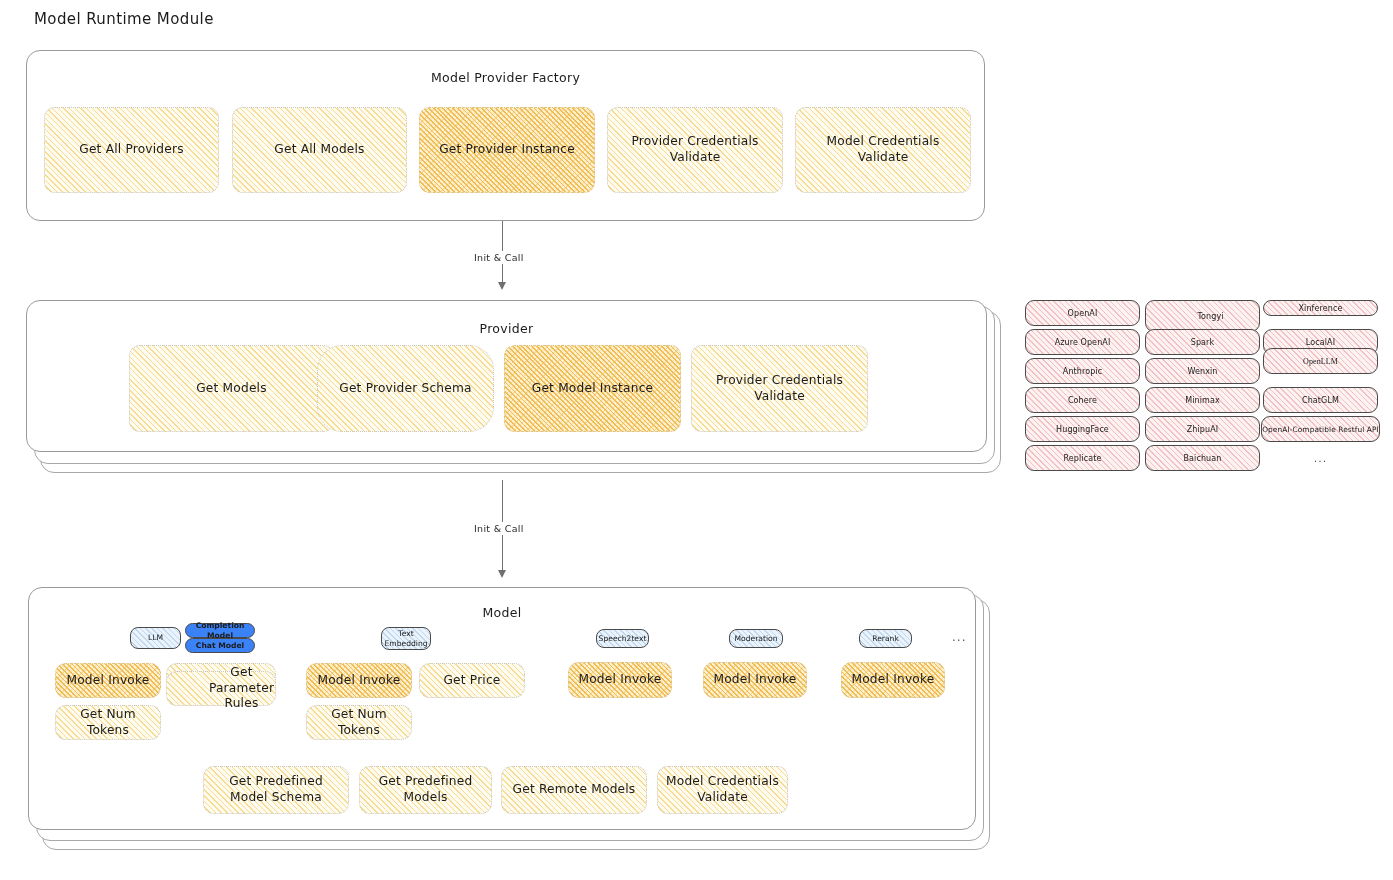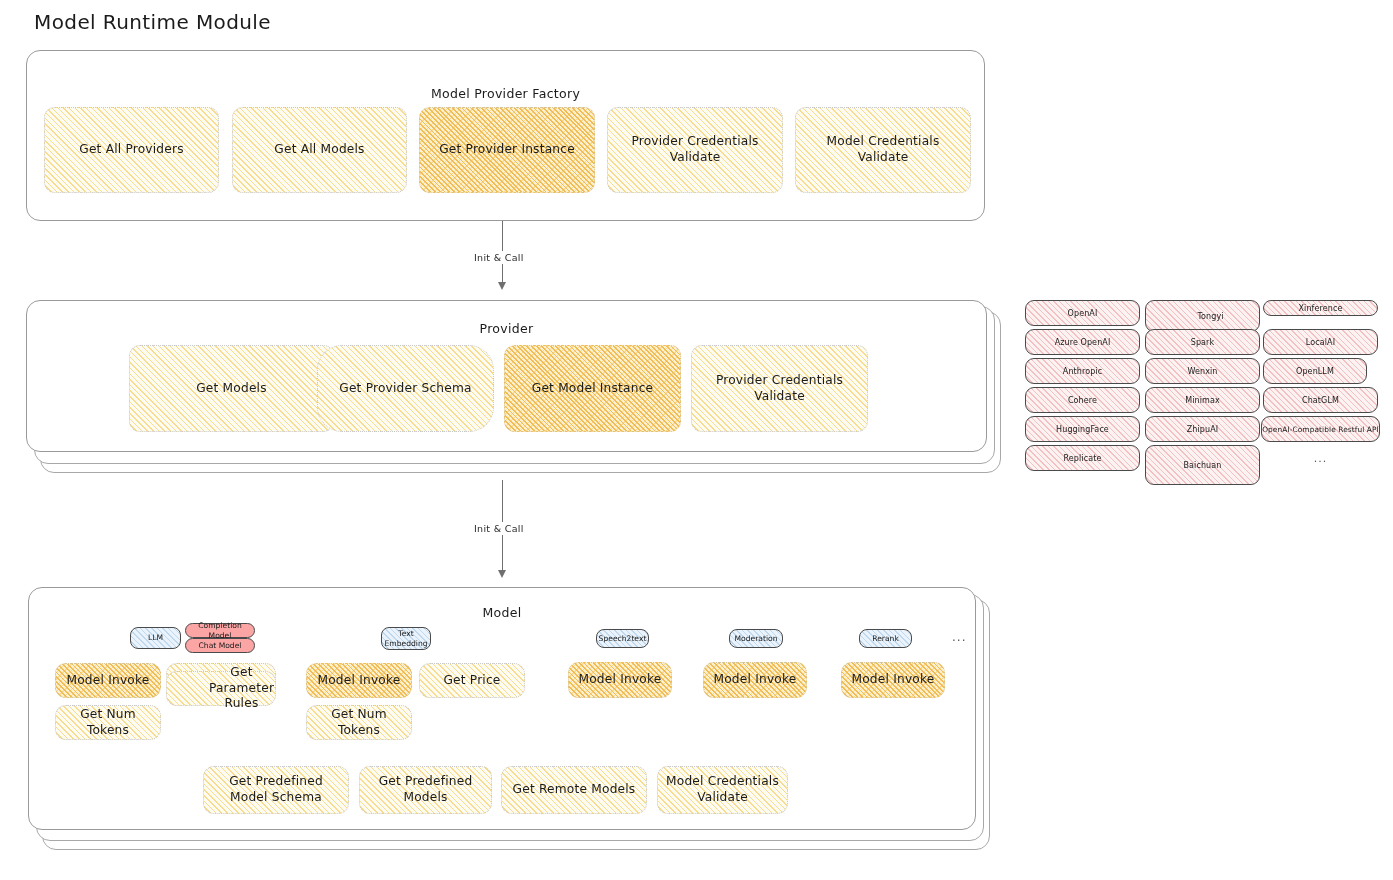--- a/index.html
+++ b/index.html
@@ -15,21 +15,21 @@
     position: relative;
     width: 1393px;
     height: 880px;
     background: #ffffff;
   }
 
   
   .page-title {
     position: absolute;
     left: 34px; top: 10px;
-    font-size: 20px;
+    font-size: 15px;
     color: #1b1b1b;
     letter-spacing: .4px;
     white-space: nowrap;
   }
 
   
   .panel {
     position: absolute;
     background: #ffffff;
     border: 1.3px solid #9a9a9a;
@@ -131,22 +131,23 @@
     color: #1b1b1b;
     background-color: #eaf3fb;
     background-image: repeating-linear-gradient(
         45deg,
         rgba(150,190,225,0.50) 0px,
         rgba(150,190,225,0.50) 1px,
         rgba(255,255,255,0) 1px,
         rgba(255,255,255,0) 4px);
   }
   .tchip.plain {
-    background-color: #fca5a5;
+    background-color: #3b82f6;
     background-image: none;
+    font-weight: bold;
   }
 
   
   .arrow-line {
     position: absolute;
     width: 1.4px;
     background: #6f6f6f;
   }
   .arrow-head {
     position: absolute;
@@ -172,21 +173,21 @@
   }
 </style>
 </head>
 <body>
 
 <div id="canvas">
 
   <div class="page-title">Model Runtime Module</div>
 
   <div class="panel" style="left:26px; top:50px; width:959px; height:171px;"></div>
-  <div class="panel-title" style="left:26px; top:86px; width:959px;">Model Provider Factory</div>
+  <div class="panel-title" style="left:26px; top:70px; width:959px;">Model Provider Factory</div>
 
   <div class="mbox" style="left:44px; top:107px; width:175px; height:86px;">Get All Providers</div>
   <div class="mbox" style="left:232px; top:107px; width:175px; height:86px;">Get All Models</div>
   <div class="mbox hi" style="left:419px; top:107px; width:176px; height:86px;">Get Provider Instance</div>
   <div class="mbox" style="left:607px; top:107px; width:176px; height:86px;">Provider Credentials Validate</div>
   <div class="mbox" style="left:795px; top:107px; width:176px; height:86px;">Model Credentials Validate</div>
 
   <div class="arrow-line" style="left:502px; top:221px; height:66px;"></div>
   <div class="arrow-head" style="left:498px; top:282px;"></div>
   <div class="arrow-label" style="left:470px; top:251px;">Init &amp; Call</div>
@@ -206,25 +207,25 @@
   <div class="pchip" style="left:1025px; top:358px; width:115px; height:26px;">Anthropic</div>
   <div class="pchip" style="left:1025px; top:387px; width:115px; height:26px;">Cohere</div>
   <div class="pchip" style="left:1025px; top:416px; width:115px; height:26px;">HuggingFace</div>
   <div class="pchip" style="left:1025px; top:445px; width:115px; height:26px;">Replicate</div>
 
   <div class="pchip" style="left:1145px; top:300px; width:115px; height:32px;padding-left:16px;">Tongyi</div>
   <div class="pchip" style="left:1145px; top:329px; width:115px; height:26px;">Spark</div>
   <div class="pchip" style="left:1145px; top:358px; width:115px; height:26px;">Wenxin</div>
   <div class="pchip" style="left:1145px; top:387px; width:115px; height:26px;">Minimax</div>
   <div class="pchip" style="left:1145px; top:416px; width:115px; height:26px;">ZhipuAI</div>
-  <div class="pchip" style="left:1145px; top:445px; width:115px; height:40px;">Baichuan</div>
+  <div class="pchip" style="left:1145px; top:445px; width:115px; height:26px;">Baichuan</div>
 
   <div class="pchip" style="left:1263px; top:300px; width:115px; height:16px;">Xinference</div>
   <div class="pchip" style="left:1263px; top:329px; width:115px; height:26px;">LocalAI</div>
-  <div class="pchip" style="left:1263px; top:358px; width:104px; height:26px;">OpenLLM</div>
+  <div class="pchip" style="left:1263px; top:348px; width:115px; height:26px;font-family:Liberation Serif, serif;">OpenLLM</div>
   <div class="pchip" style="left:1263px; top:387px; width:115px; height:26px;">ChatGLM</div>
   <div class="pchip" style="left:1261px; top:416px; width:119px; height:26px; font-size:7.4px;">OpenAI-Compatible Restful API</div>
   <div class="pdots" style="left:1263px; top:452px; width:115px;">...</div>
 
   <div class="arrow-line" style="left:502px; top:480px; height:96px;"></div>
   <div class="arrow-head" style="left:498px; top:570px;"></div>
   <div class="arrow-label" style="left:470px; top:522px;">Init &amp; Call</div>
 
   <div class="panel-stack-layer" style="left:42px; top:599px; width:948px; height:251px;"></div>
   <div class="panel-stack-layer" style="left:36px; top:594px; width:948px; height:247px;"></div>

